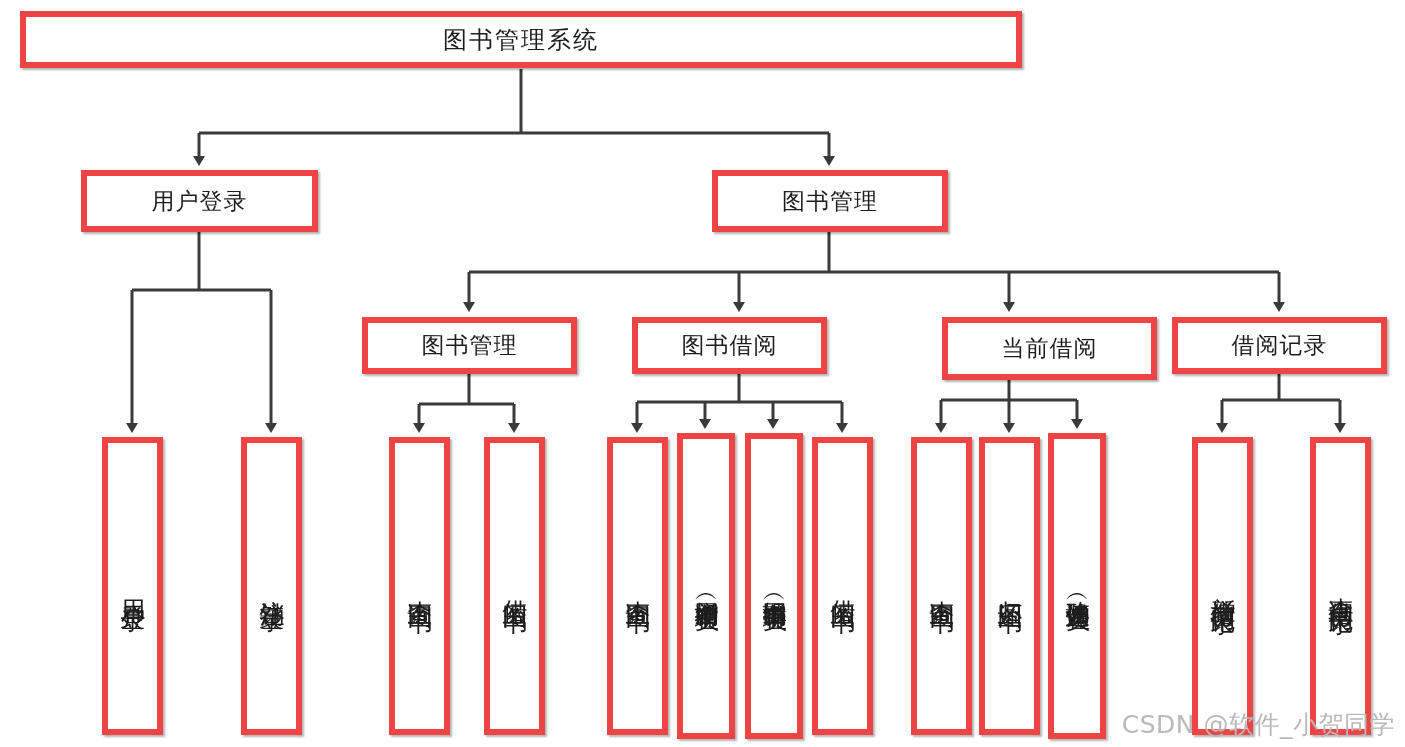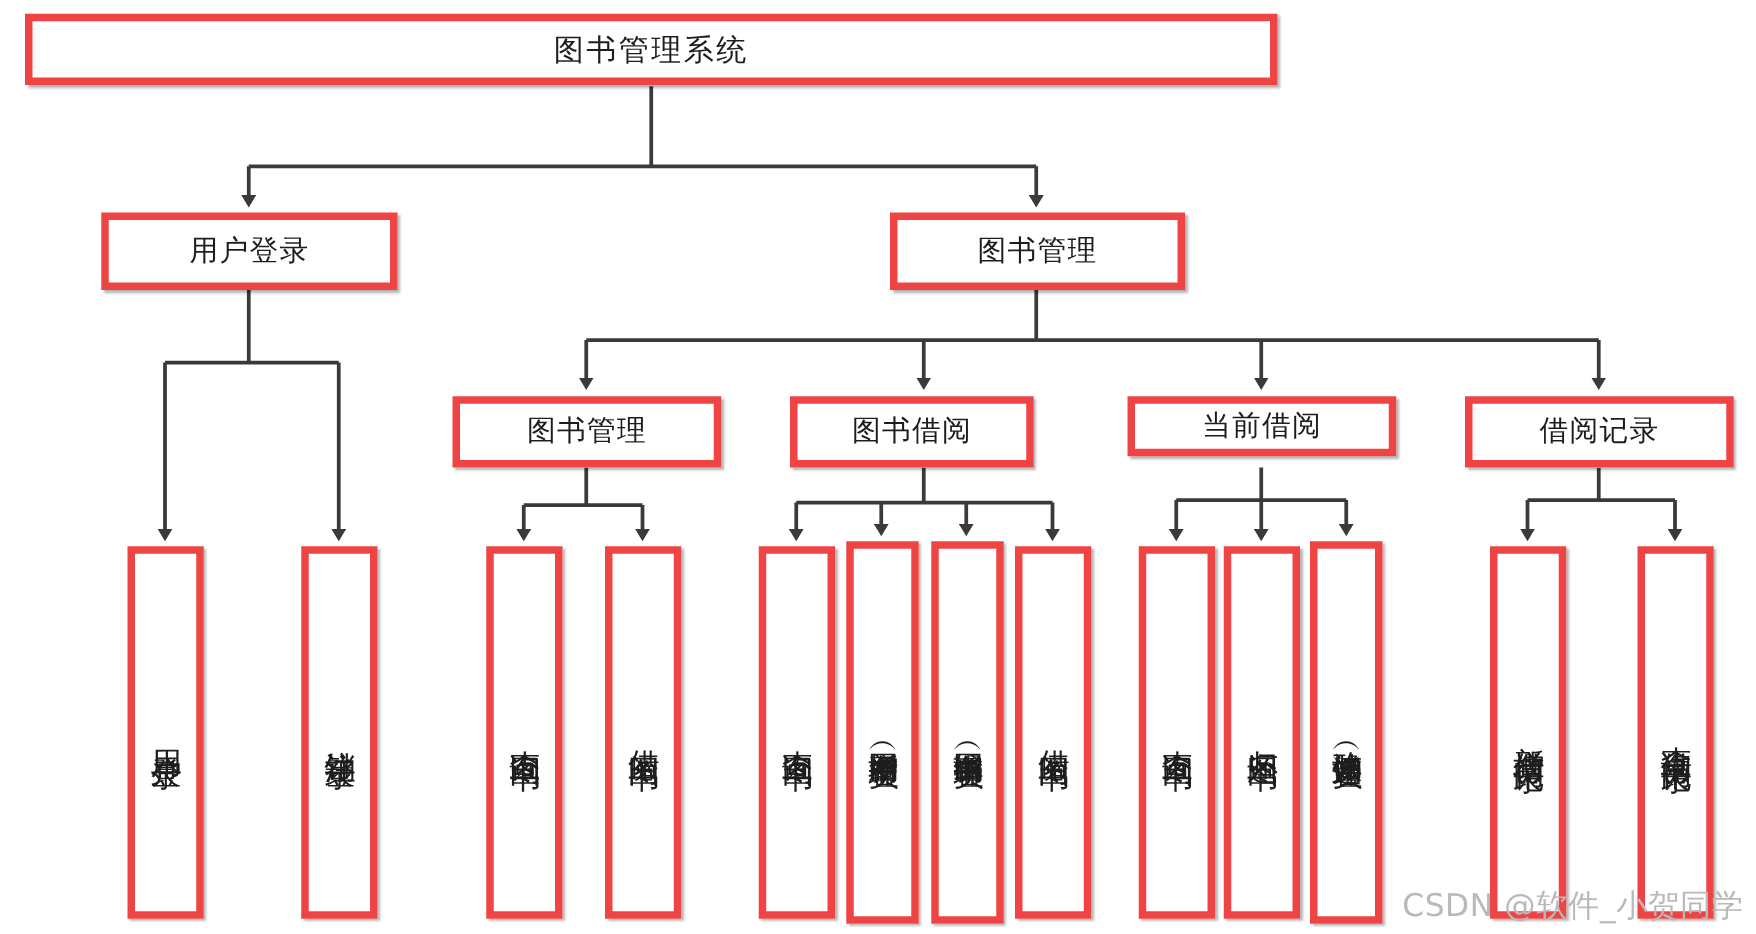--- a/index.html
+++ b/index.html
@@ -152,21 +152,21 @@
   <div class="node horiz" style="left:712px; top:170px; width:236px; height:62px;text-align:center;">
     <span class="node-label">图书管理</span>
   </div>
 
   <div class="node horiz" style="left:362px; top:317px; width:215px; height:57px;">
     <span class="node-label">图书管理</span>
   </div>
   <div class="node horiz" style="left:632px; top:317px; width:195px; height:57px;">
     <span class="node-label">图书借阅</span>
   </div>
-  <div class="node horiz" style="left:902px; top:317px; width:215px; height:48px;">
+  <div class="node horiz" style="left:942px; top:317px; width:215px; height:63px;">
     <span class="node-label">当前借阅</span>
   </div>
   <div class="node horiz" style="left:1172px; top:317px; width:215px; height:57px;">
     <span class="node-label">借阅记录</span>
   </div>
 
   <div class="node vert" style="left:102px; top:437px; width:61px; height:298px;">
     <span class="node-label">用户登录</span>
   </div>
   <div class="node vert" style="left:241px; top:437px; width:61px; height:298px;">

